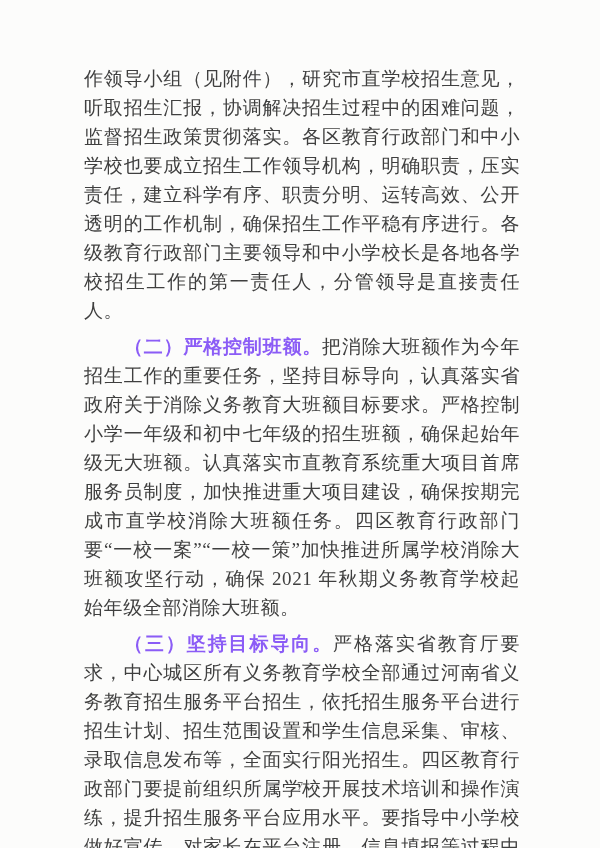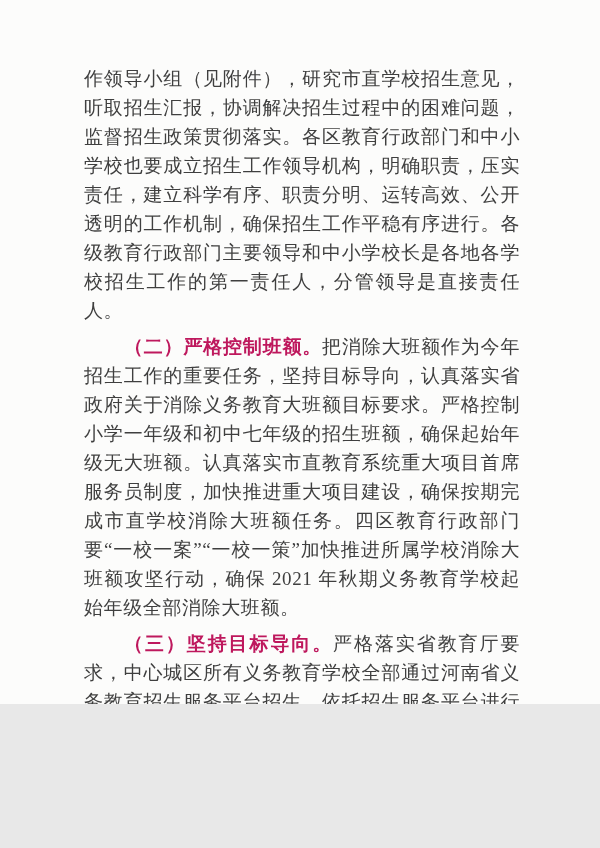--- a/index.html
+++ b/index.html
@@ -3,21 +3,21 @@
 <meta charset="utf-8">
 <style>
   html, body {
     margin: 0;
     padding: 0;
     background: #e8e8e8;
   }
   .page {
     position: relative;
     width: 600px;
-    height: 704px;
+    height: 848px;
     margin: 0 auto;
     background: #fcfcfb;
     overflow: hidden;
     font-family: "Liberation Serif", "DejaVu Serif", serif;
   }
   .content {
     position: absolute;
     left: 84px;
     top: 64px;
     width: 436px;
@@ -30,21 +30,21 @@
     text-align: justify;
     text-justify: inter-ideograph;
     color: #3f3f3f;
     word-break: break-all;
   }
   .content p.indent {
     text-indent: 40px;
   }
   .content p strong {
     font-weight: 700;
-    color: #be185d;
+    color: #8b5cf6;
   }
   .page-number {
     position: absolute;
     left: 0;
     right: 0;
     top: 779px;
     text-align: center;
     font-size: 12px;
     line-height: 14px;
     color: #6b6b6b;

